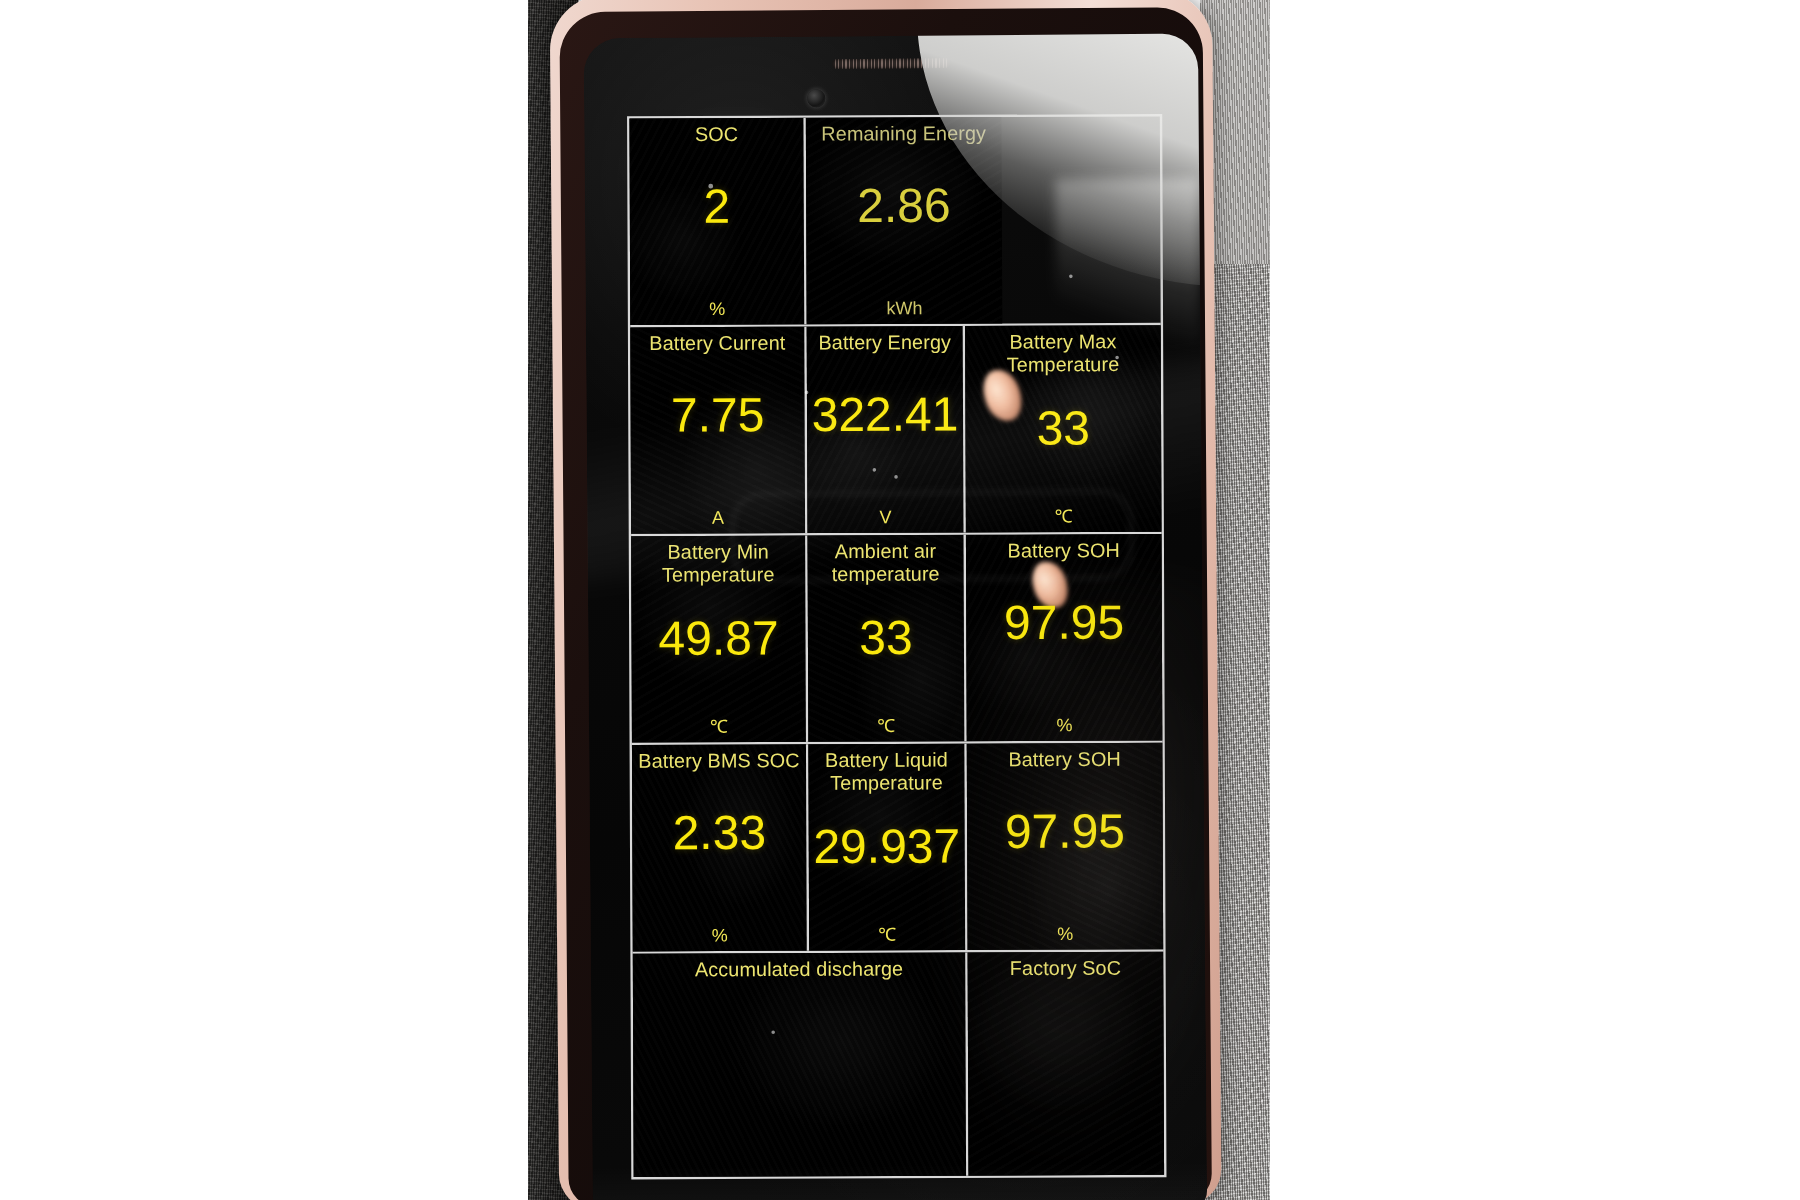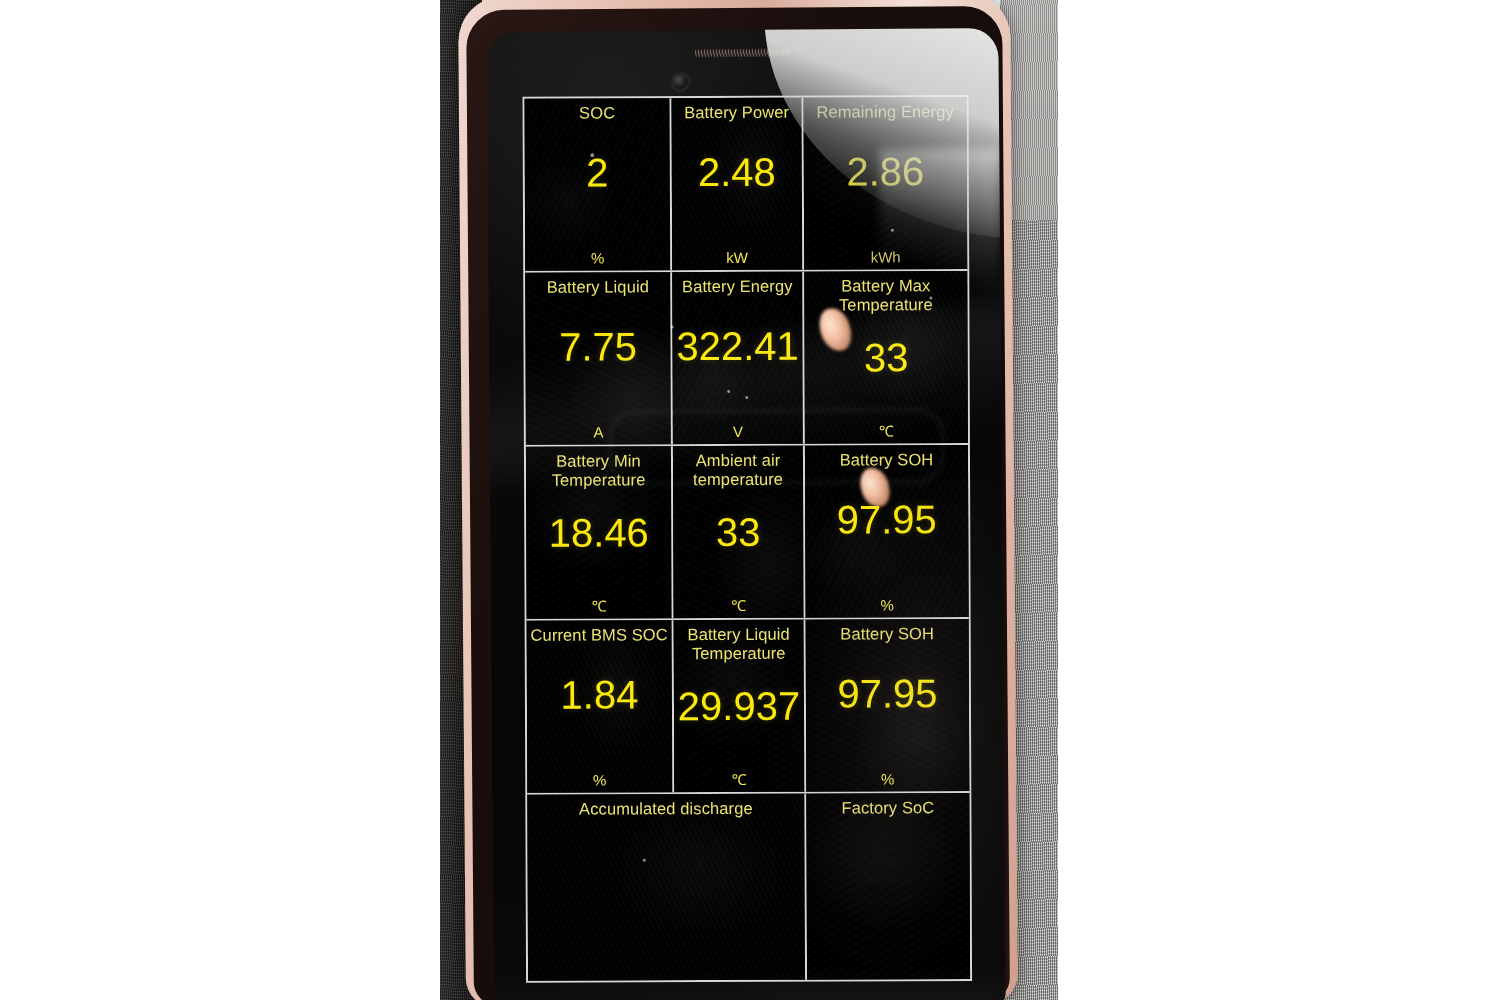--- a/index.html
+++ b/index.html
@@ -323,38 +323,32 @@
 
         <div id="dash">
 
           <div class="row">
             <div class="cell c1">
               <div class="cellfilm film-a"></div>
               <div class="cell-label">SOC</div>
               <div class="cell-value">2</div>
               <div class="cell-unit">%</div>
             </div>
-            <div class="cell">
-              <div class="cellfilm film-b"></div>
-              <div class="cell-label">Battery Power</div>
-              <div class="cell-value">2.48</div>
-              <div class="cell-unit">kW</div>
-            </div>
             <div class="cell c3 dimmed">
               <div class="cellfilm film-c"></div>
               <div class="cell-label">Remaining Energy</div>
               <div class="cell-value">2.86</div>
               <div class="cell-unit">kWh</div>
             </div>
           </div>
 
           <div class="row">
             <div class="cell c1">
               <div class="cellfilm film-d"></div>
-              <div class="cell-label">Battery Liquid</div>
+              <div class="cell-label">Battery Current</div>
               <div class="cell-value">7.75</div>
               <div class="cell-unit">A</div>
             </div>
             <div class="cell">
               <div class="cellfilm film-a"></div>
               <div class="cell-label">Battery Energy</div>
               <div class="cell-value">322.41</div>
               <div class="cell-unit">V</div>
             </div>
             <div class="cell c3">
@@ -363,43 +357,43 @@
               <div class="cell-label">Battery Max Temperature</div>
               <div class="cell-value">33</div>
               <div class="cell-unit">℃</div>
             </div>
           </div>
 
           <div class="row">
             <div class="cell c1">
               <div class="cellfilm film-c"></div>
               <div class="cell-label">Battery Min Temperature</div>
-              <div class="cell-value">18.46</div>
+              <div class="cell-value">49.87</div>
               <div class="cell-unit">℃</div>
             </div>
             <div class="cell">
               <div class="cellfilm film-d"></div>
               <div class="cell-label">Ambient air temperature</div>
               <div class="cell-value">33</div>
               <div class="cell-unit">℃</div>
             </div>
             <div class="cell c3">
               <div class="cellfilm film-a"></div>
               <div class="lightspot" id="spot-soh"></div>
               <div class="cell-label">Battery SOH</div>
               <div class="cell-value">97.95</div>
               <div class="cell-unit">%</div>
             </div>
           </div>
 
           <div class="row">
             <div class="cell c1">
               <div class="cellfilm film-b"></div>
-              <div class="cell-label">Current BMS SOC</div>
-              <div class="cell-value">1.84</div>
+              <div class="cell-label">Battery BMS SOC</div>
+              <div class="cell-value">2.33</div>
               <div class="cell-unit">%</div>
             </div>
             <div class="cell">
               <div class="cellfilm film-c"></div>
               <div class="cell-label">Battery Liquid Temperature</div>
               <div class="cell-value">29.937</div>
               <div class="cell-unit">℃</div>
             </div>
             <div class="cell c3">
               <div class="cellfilm film-d"></div>

